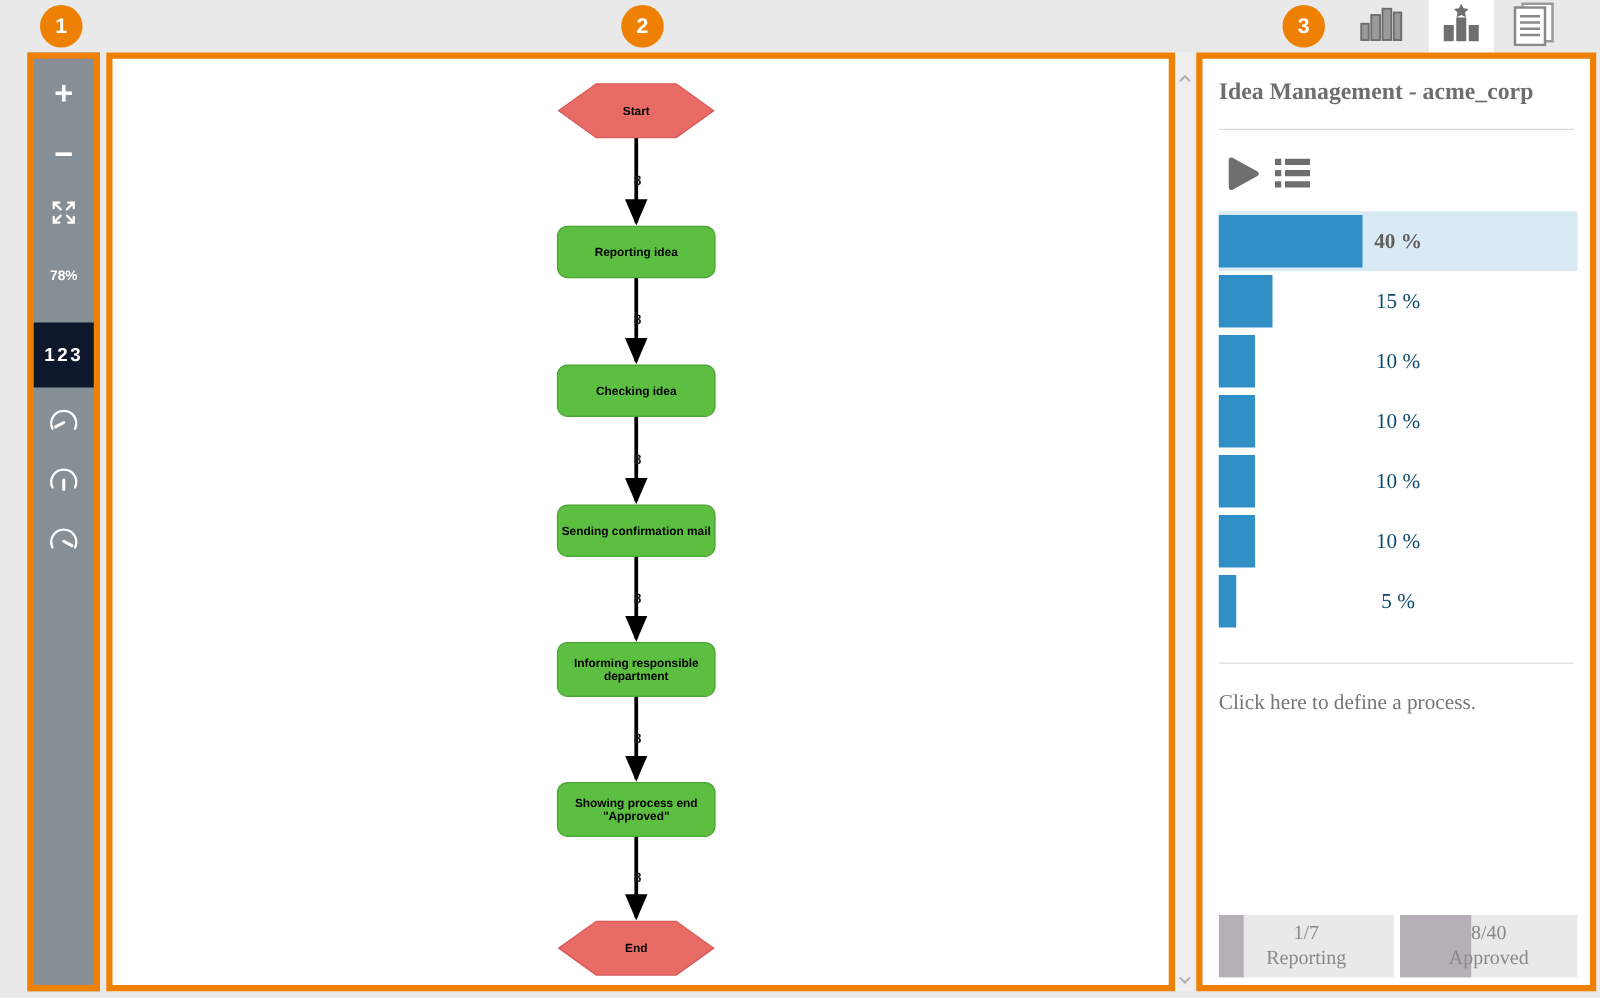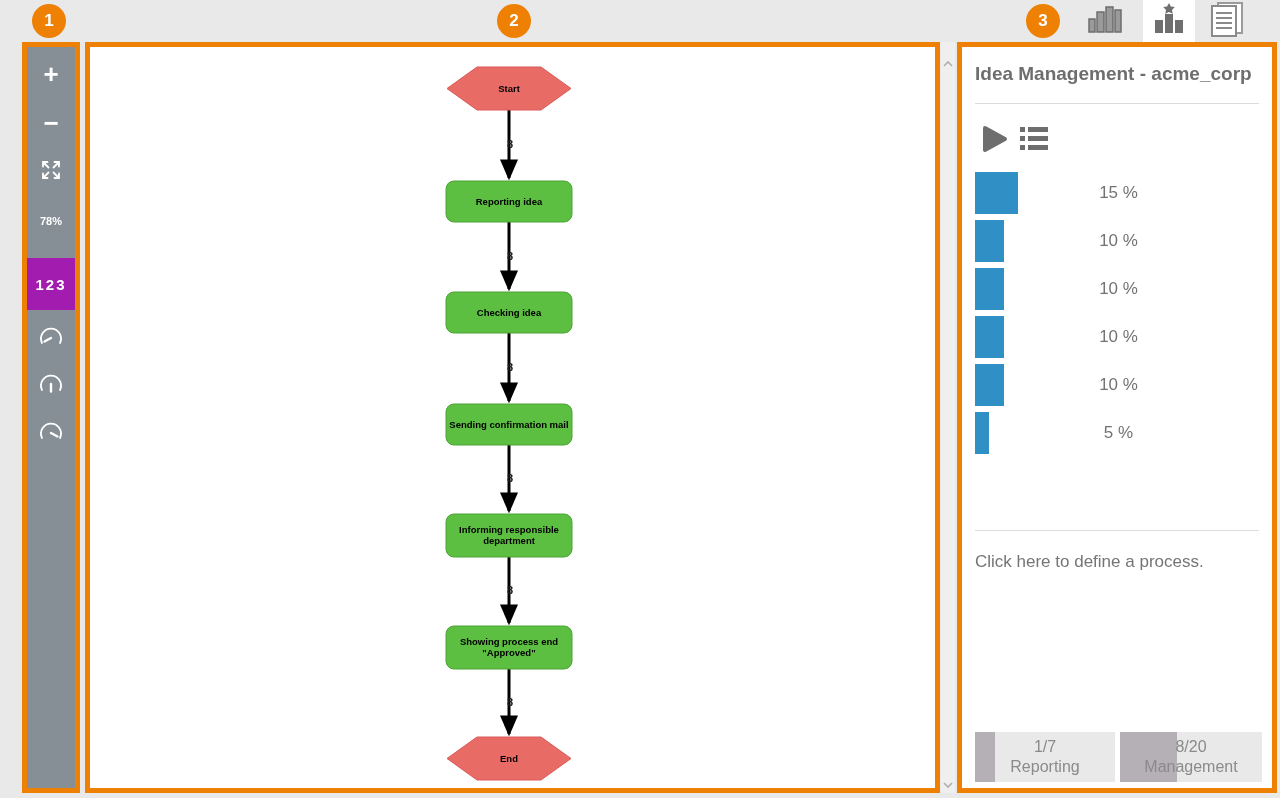--- a/index.html
+++ b/index.html
@@ -41,33 +41,33 @@
   #flow-svg { position:absolute; left:0; top:0; }
 
   
   #scrollstrip { position:absolute; left:941px; top:42px; width:14px; height:751px;
                  background:#efefef; }
   .scroll-arrow { position:absolute; left:2px; width:10px; height:8px; cursor:pointer; }
   #scroll-up { top:12px; } #scroll-down { bottom:10px; }
 
   
   #rightpanel { left:957px; top:42px; width:320px; height:751px; background:#fff; }
-  .rp-inner { position:relative; width:310px; height:741px; }
+  .rp-inner { position:relative; width:310px; height:741px;font-family:Liberation Serif, serif; }
   #rp-title { position:absolute; left:13px; top:16px; font-size:19px; font-weight:bold;
               color:#6e6e6e; white-space:nowrap; }
   .rp-divider { position:absolute; left:13px; width:284px; height:1px; background:#dcdcdc; }
   #rp-div1 { top:56px; } #rp-div2 { top:483px; }
   #rp-play { position:absolute; left:20px; top:78px; width:26px; height:28px; cursor:pointer; }
   #rp-list { position:absolute; left:58px; top:79px; width:28px; height:26px; cursor:pointer; }
 
   #variant-list { position:absolute; left:13px; top:122px; width:287px; }
   .variant-row { position:relative; width:287px; height:48px; background:#fff; cursor:pointer; }
   .variant-bar { position:absolute; left:0; top:3px; height:42px; }
   .variant-label { position:absolute; left:0; top:0; width:100%; height:48px;
-                   line-height:48px; text-align:center; font-size:17px; color:#737373; }
+                   line-height:48px; text-align:center; font-size:17px; color:#0c4a6e; }
   .variant-row.selected .variant-label { font-weight:bold; color:#5f5f5f; }
 
   #rp-filter { position:absolute; left:13px; top:505px; font-size:17px; color:#757575;
                cursor:pointer; }
 
   .stat-box { position:absolute; top:685px; height:50px; background:#e9e9e9; overflow:hidden; }
   #stat-variants  { left:13px;  width:140px; }
   #stat-instances { left:158px; width:142px; }
   .stat-fill { position:absolute; left:0; top:0; height:100%; background:#b5b0b6; }
   .stat-text { position:absolute; left:0; top:0; width:100%; height:100%;
@@ -127,21 +127,21 @@
     <span>
       <svg width="22" height="22" viewBox="0 0 22 22" stroke="#fff" stroke-width="1.8" fill="none" stroke-linecap="round">
         <path d="M8.5,8.5 L3,3 M3,7.5 L3,3 L7.5,3"></path>
         <path d="M13.5,8.5 L19,3 M14.5,3 L19,3 L19,7.5"></path>
         <path d="M8.5,13.5 L3,19 M3,14.5 L3,19 L7.5,19"></path>
         <path d="M13.5,13.5 L19,19 M19,14.5 L19,19 L14.5,19"></path>
       </svg>
     </span>
   </div>
   <div class="tb-item" id="tb-zoom-level">78%</div>
-  <div class="tb-item selected" id="tb-numbers" style="background: #a21caf;">123</div>
+  <div class="tb-item selected" id="tb-numbers" style="background: #0f172a;">123</div>
   <div class="tb-item" id="tb-gauge-slow">
     <span>
       <svg width="26" height="22" viewBox="0 0 26 22" stroke="#fff" fill="none" stroke-linecap="round">
         <path d="M4,16 A 10,10 0 1 1 22,16" stroke-width="1.8"></path>
         <line x1="13" y1="11" x2="6.5" y2="14.5" stroke-width="2.4"></line>
       </svg>
     </span>
   </div>
   <div class="tb-item" id="tb-gauge-mid">
     <span>
@@ -251,20 +251,24 @@
         <rect x="0" y="1" width="5" height="5"></rect>
           <rect x="8" y="1" width="20" height="5"></rect>
         <rect x="0" y="10" width="5" height="5"></rect>
           <rect x="8" y="10" width="20" height="5"></rect>
         <rect x="0" y="19" width="5" height="5"></rect>
           <rect x="8" y="19" width="20" height="5"></rect>
       </svg>
     </span>
 
     <div id="variant-list">
+        <div class="variant-row selected" style="background: rgb(217, 234, 245);">
+          <div class="variant-bar" style="width: 40%; background: rgb(48, 144, 198);"></div>
+          <div class="variant-label">40 %</div>
+        </div>
         <div class="variant-row">
           <div class="variant-bar" style="width: 15%; background: rgb(48, 144, 198);"></div>
           <div class="variant-label">15 %</div>
         </div>
         <div class="variant-row">
           <div class="variant-bar" style="width: 10%; background: rgb(48, 144, 198);"></div>
           <div class="variant-label">10 %</div>
         </div>
         <div class="variant-row">
           <div class="variant-bar" style="width: 10%; background: rgb(48, 144, 198);"></div>
@@ -290,18 +294,18 @@
     <div class="stat-box" id="stat-variants">
       <div class="stat-fill" style="width: 14%;"></div>
       <div class="stat-text">
         <div>1/7</div>
         <div>Reporting</div>
       </div>
     </div>
     <div class="stat-box" id="stat-instances">
       <div class="stat-fill" style="width: 40%;"></div>
       <div class="stat-text">
-        <div>8/20</div>
-        <div>Management</div>
+        <div>8/40</div>
+        <div>Approved</div>
       </div>
     </div>
   </div>
 </div>
 
 </body></html>

